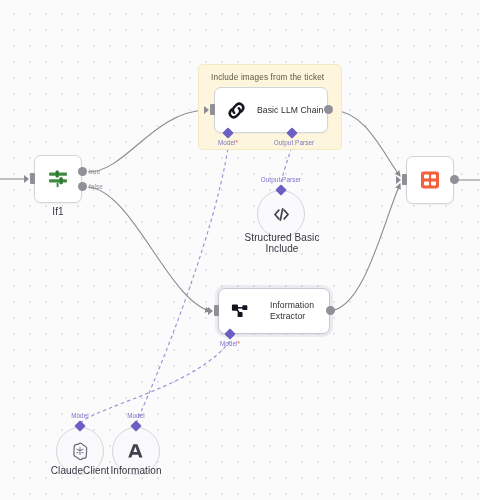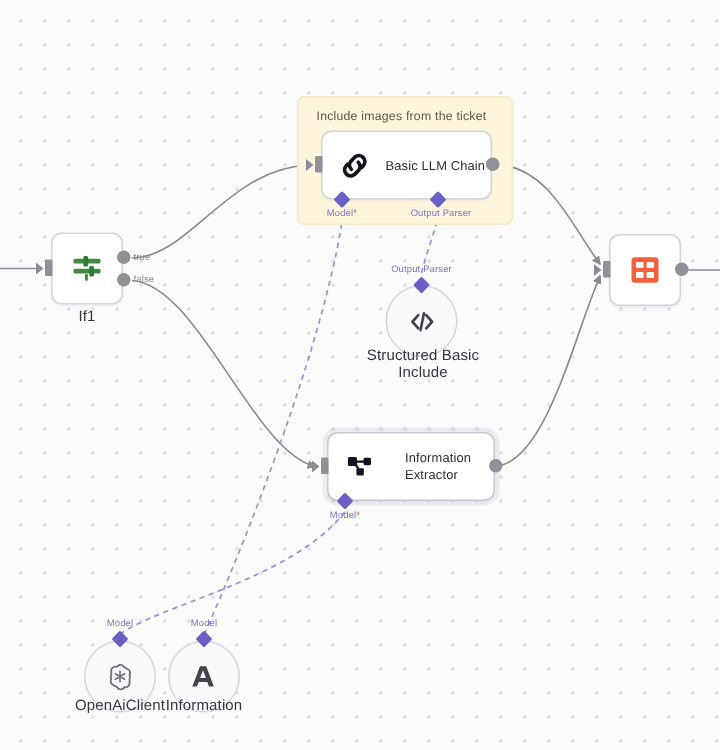--- a/index.html
+++ b/index.html
@@ -275,21 +275,21 @@
                  a3.1 3.1 0 0 1 0 3.1 l0 3.58 a3.1 3.1 0 0 1 -3.67 2.12
                  a3.1 3.1 0 0 1 -2.68 1.55 a3.1 3.1 0 0 1 -2.7 -1.55
                  l-3.1 -1.8 a3.1 3.1 0 0 1 -1.13 -4.24
                  a3.1 3.1 0 0 1 0 -3.1 l0 -3.58 A3.1 3.1 0 0 1 9.3 4.95 Z" fill="none" stroke="#6f6f7d" stroke-width="1.35"></path>
         <path d="M12 8.1 L12 15.9 M8.6 10 L15.4 14 M15.4 10 L8.6 14" stroke="#6f6f7d" stroke-width="1.15" fill="none" stroke-linecap="round"></path>
       </svg>
     </span>
   </div>
   <div class="port-diamond" style="left:76px; top:422px;"></div>
   <div class="lbl-sub" style="left:60px; top:412px; width:40px;">Model</div>
-  <div class="node-caption" style="left:38px; top:465px; width:84px;">OpenAiClient</div>
+  <div class="node-caption" style="left:38px; top:465px; width:84px;">ClaudeClient</div>
 
   <div class="node-circle" style="left:112px; top:427px;">
     <span class="node-icon">
       <svg width="22" height="22" viewBox="0 0 24 24">
         <g fill="#43434f">
           <path d="M9.1 4.6 L13.6 4.6 L19.1 19.2 L15.6 19.2 L14.45 16.0 L8.1 16.0
                    L6.95 19.2 L3.5 19.2 Z M9.15 13.1 L13.4 13.1 L11.28 7.4 Z"></path>
         </g>
       </svg>
     </span>

